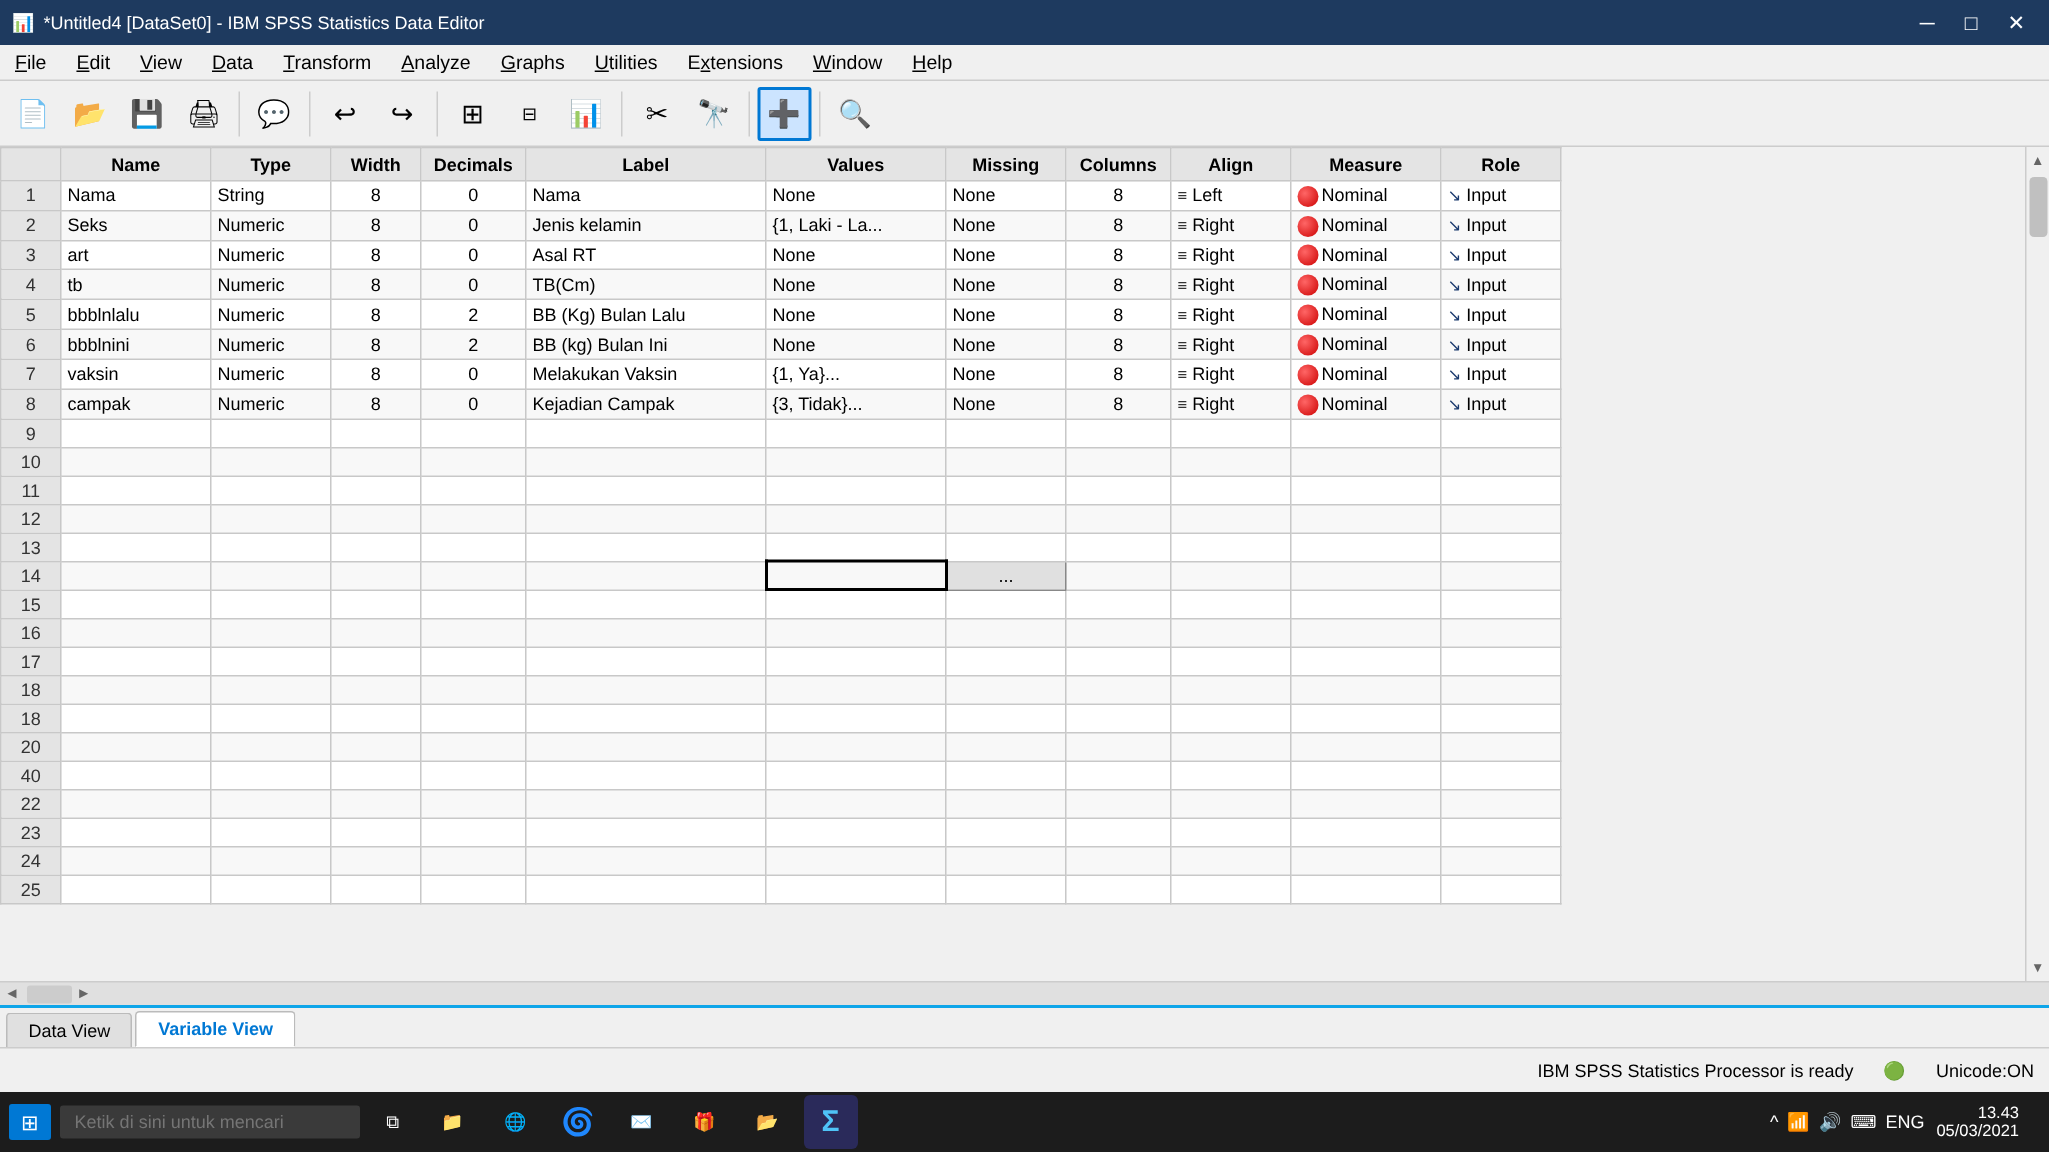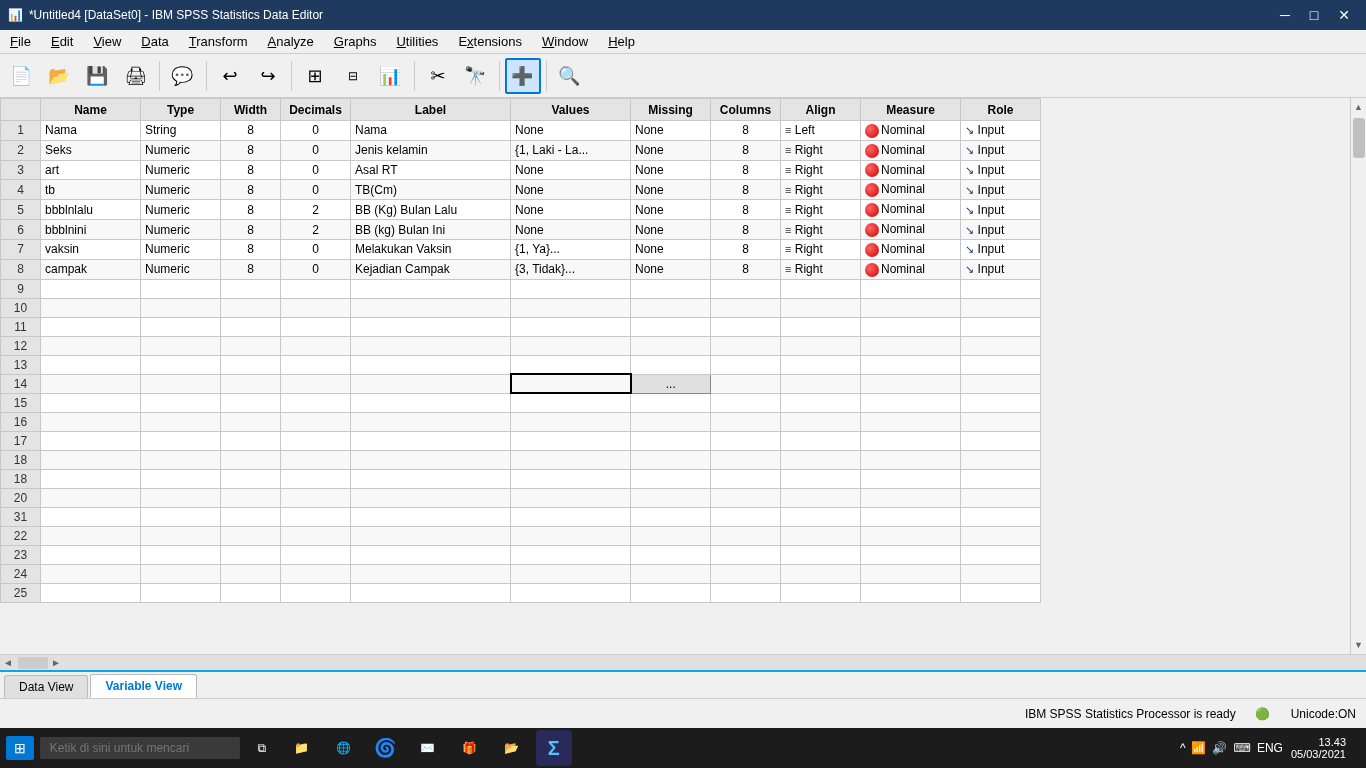--- a/index.html
+++ b/index.html
@@ -588,21 +588,21 @@
       <td class="center-cell"></td>
       <td class="data-cell"></td>
       <td class="data-cell"></td>
       <td class="data-cell"></td>
       <td class="center-cell"></td>
       <td class="data-cell"></td>
       <td class="data-cell"></td>
       <td class="data-cell"></td>
     </tr>
             <tr>
-      <td class="row-header">31</td>
+      <td class="row-header">40</td>
       <td class="data-cell"></td>
       <td class="data-cell"></td>
       <td class="center-cell"></td>
       <td class="center-cell"></td>
       <td class="data-cell"></td>
       <td class="data-cell"></td>
       <td class="data-cell"></td>
       <td class="center-cell"></td>
       <td class="data-cell"></td>
       <td class="data-cell"></td>

